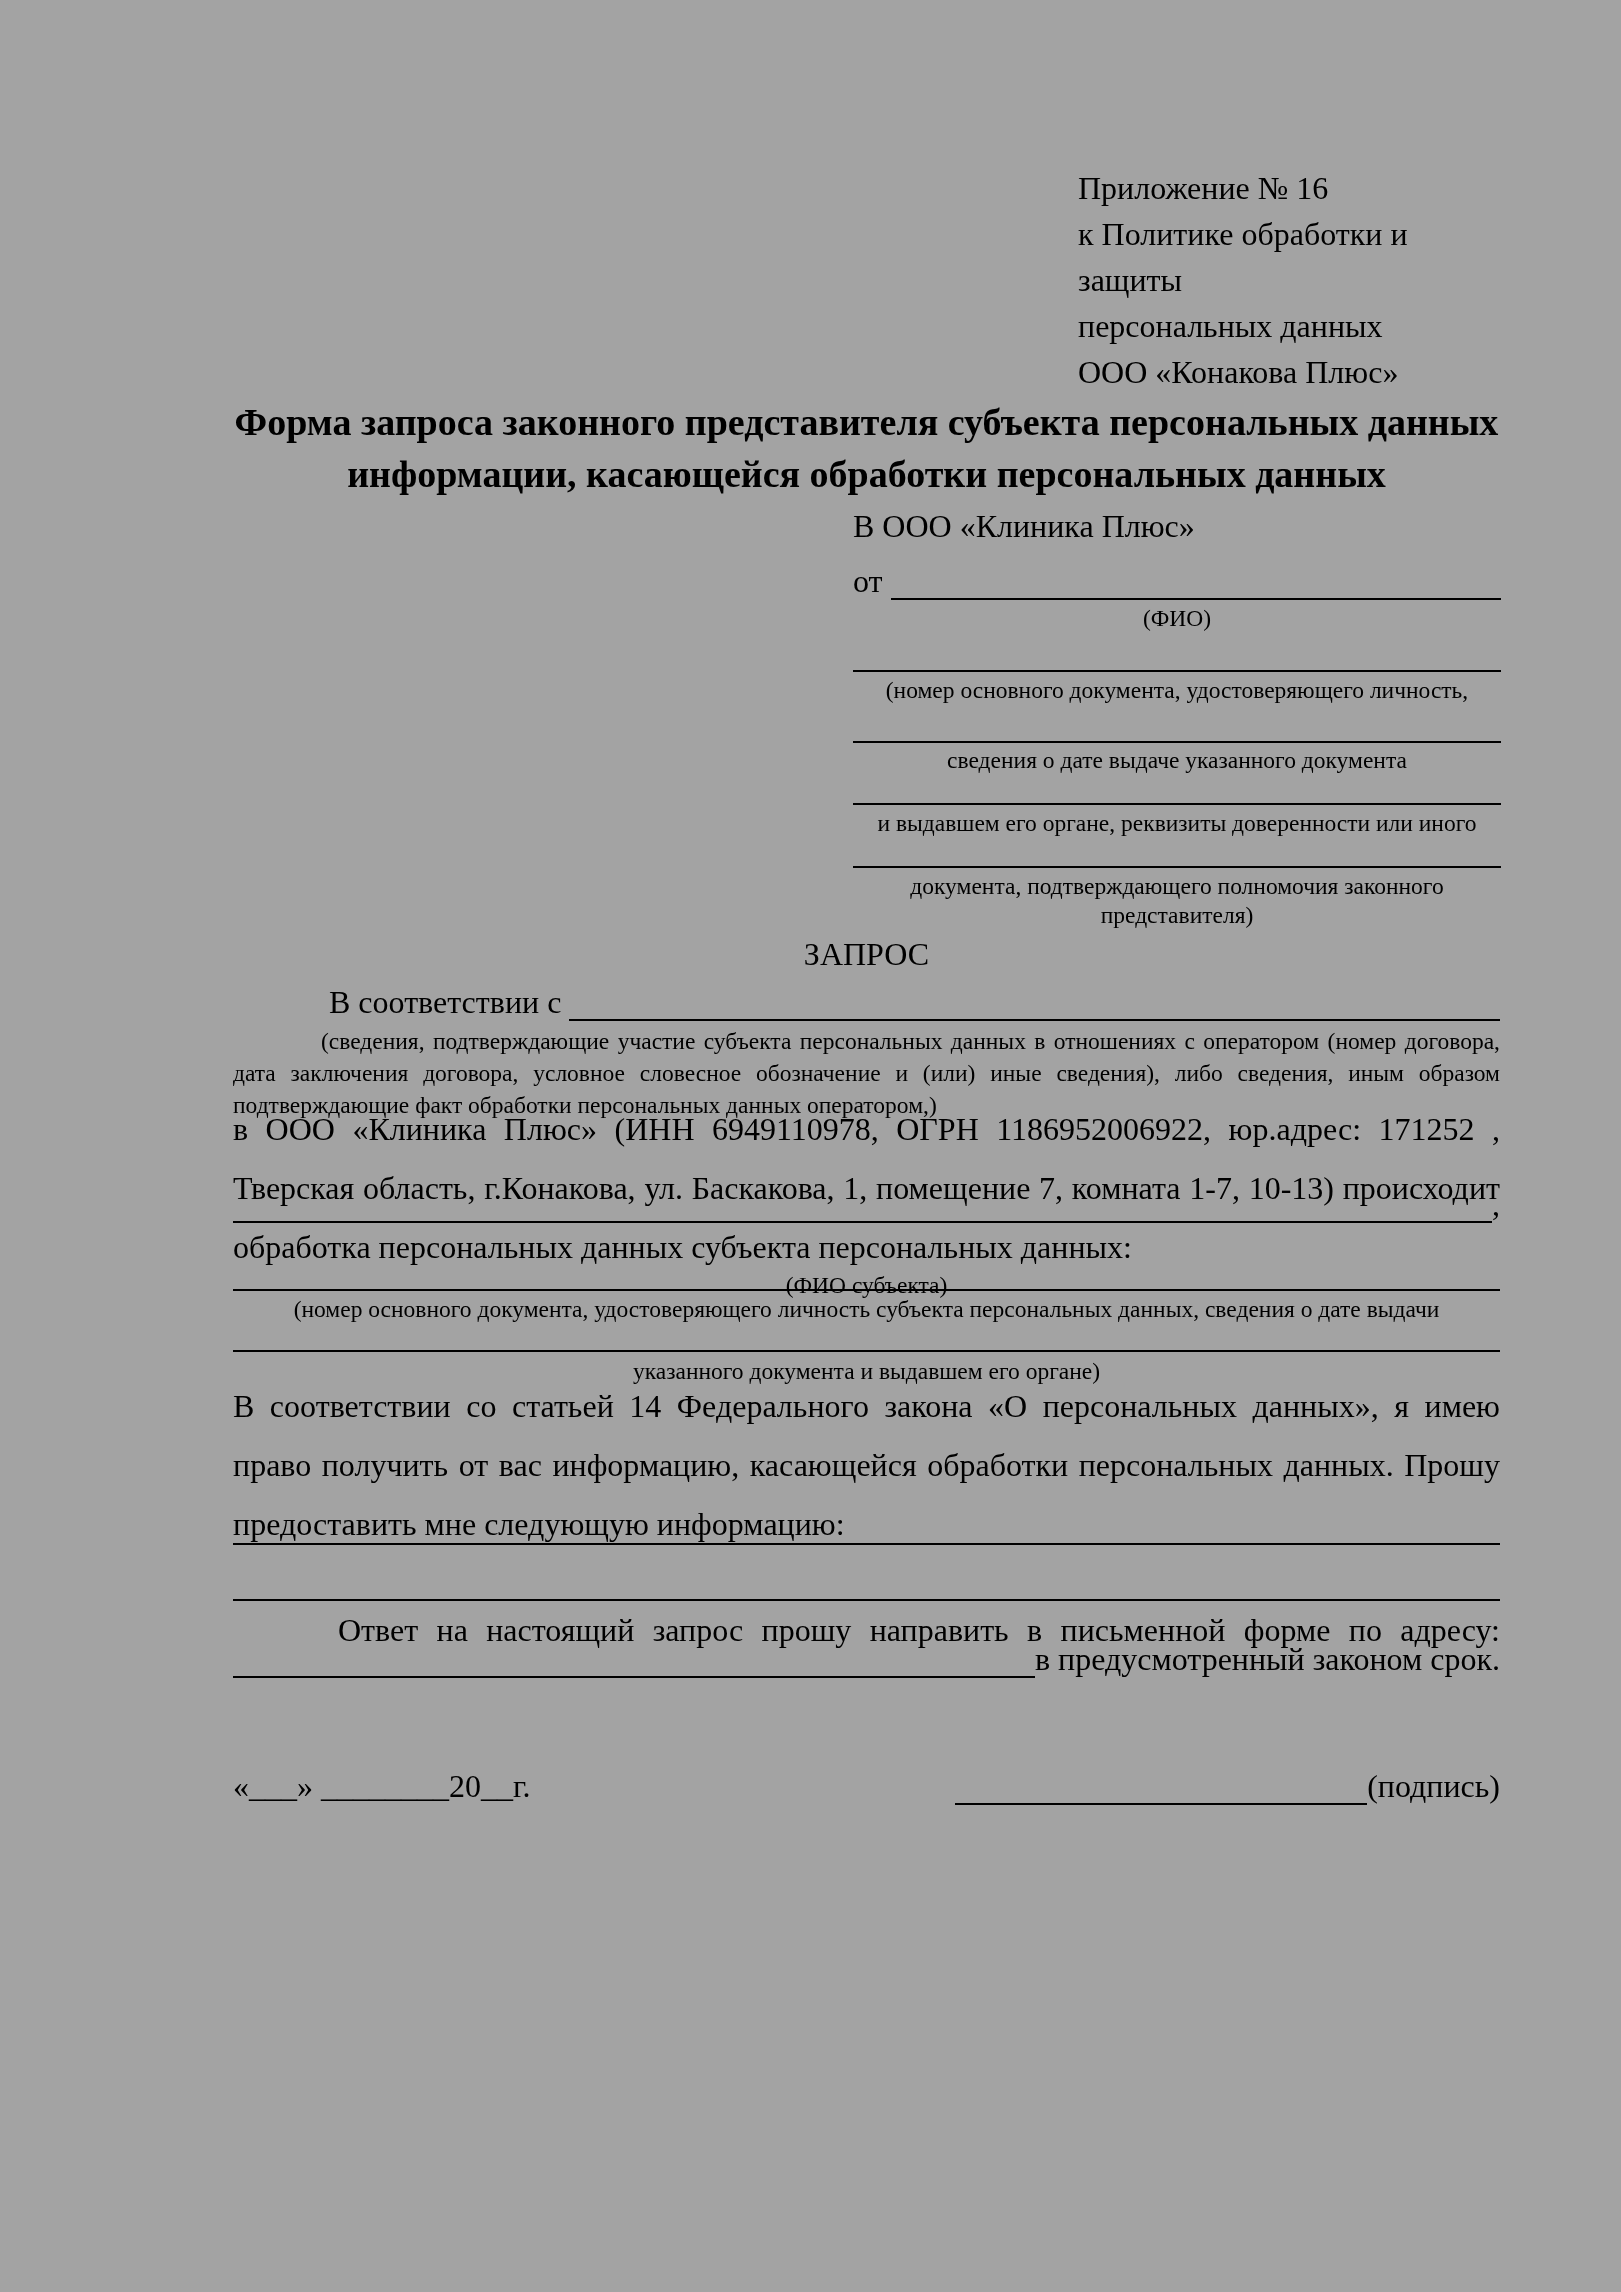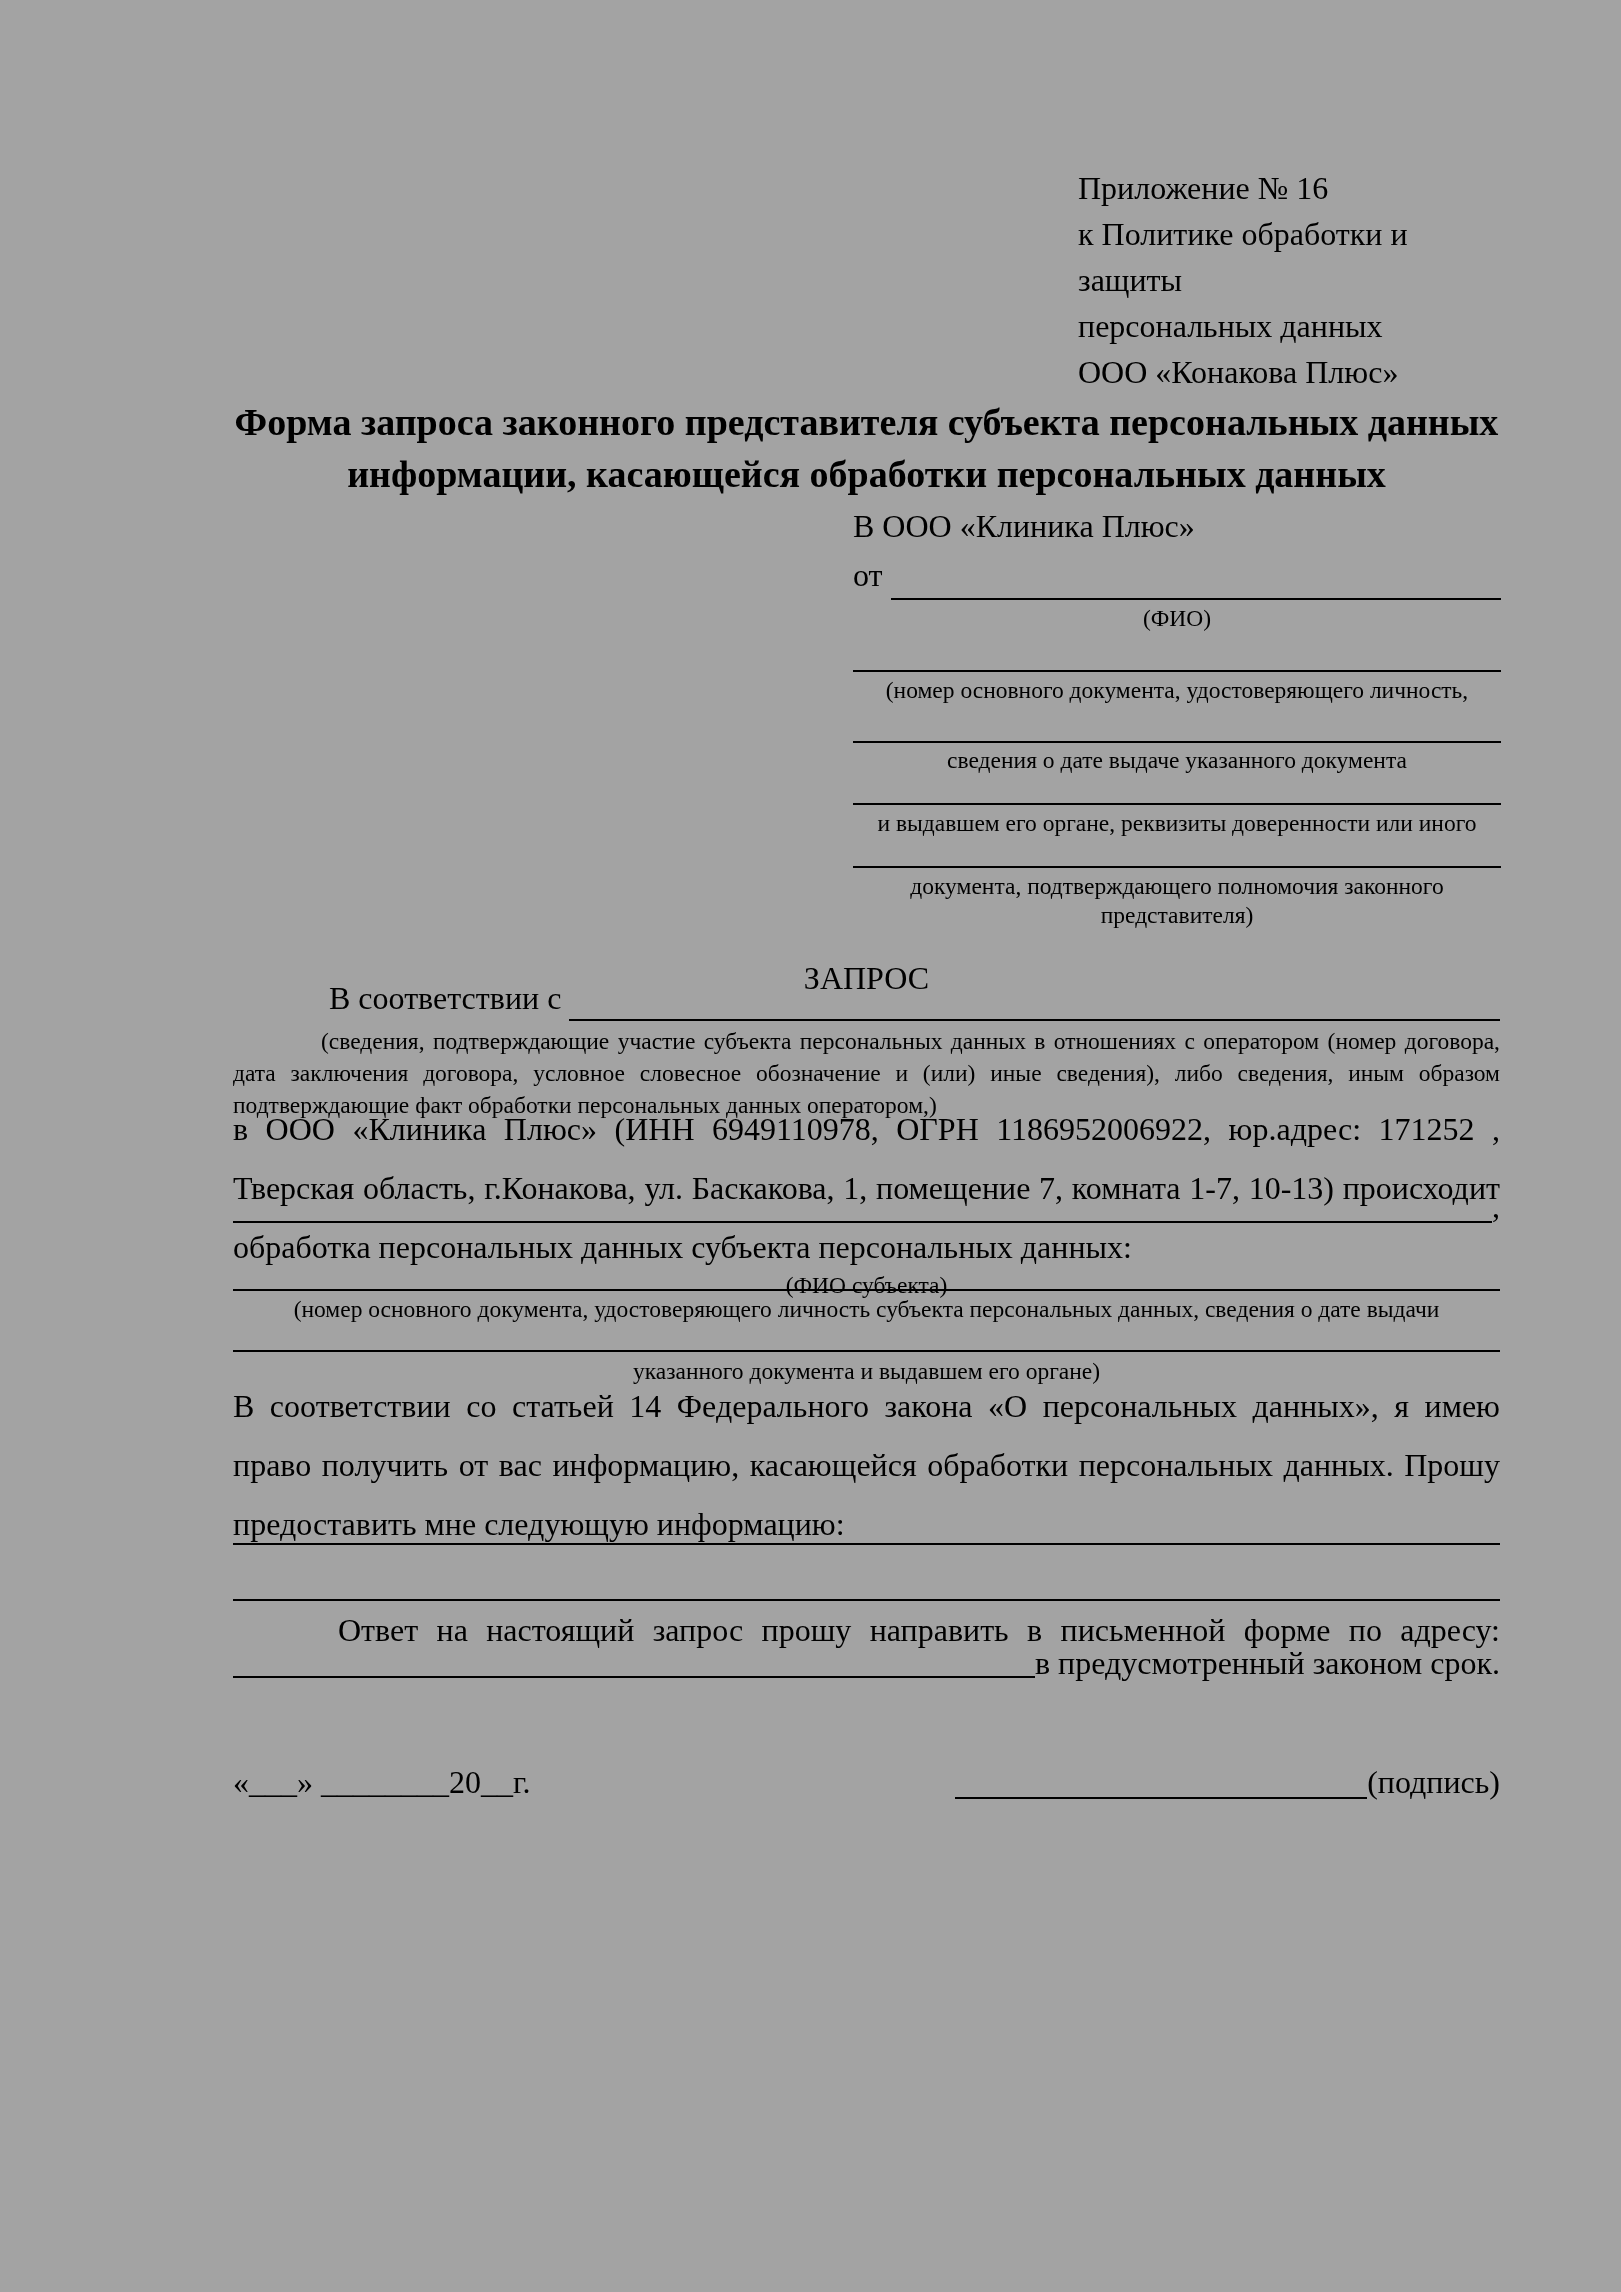--- a/index.html
+++ b/index.html
@@ -26,21 +26,21 @@
   .para { font-size:32px; line-height:59px; text-align:justify; }
 
   
   .cap { font-size:23.5px; line-height:29px; text-align:center; }
   .note {
     font-size:23.5px; line-height:32px; text-align:justify; text-indent:88px;
   }
 
   
   .blank { border-bottom:2.9px solid #000; }
-  .flex-row { display:flex; }
+  .flex-row { display:flex; align-items:flex-end; }
   .fill { flex:1 1 auto; border-bottom:2.9px solid #000; }
   .nowrap { white-space:pre; }
 
   .just-last { text-align:justify; text-align-last:justify; }
 </style>
 </head>
 <body>
 
 <div class="page">
 
@@ -69,21 +69,21 @@
     <div class="blank" style="height:36px;"></div>
     <div class="cap" style="margin-top:3.9px;">сведения о дате выдаче указанного документа</div>
 
     <div class="blank" style="height:28px;"></div>
     <div class="cap" style="margin-top:3.9px;">и выдавшем его органе, реквизиты доверенности или иного</div>
 
     <div class="blank" style="height:27.4px;"></div>
     <div class="cap" style="margin-top:3.9px;">документа, подтверждающего полномочия законного представителя)</div>
   </div>
 
-  <div class="abs body-text" style="left:233px; top:936px; width:1267px; text-align:center;margin-top:24px;">ЗАПРОС</div>
+  <div class="abs body-text" style="left:233px; top:936px; width:1267px; text-align:center;">ЗАПРОС</div>
 
   <div class="abs flex-row body-text" style="left:233px; top:980px; width:1267px; height:41px; padding-left:96px; box-sizing:border-box;">
     <span class="nowrap">В соответствии с</span>
     <span class="nowrap">&nbsp;</span>
     <span class="fill"></span>
   </div>
 
   <div class="abs note" style="left:233px; top:1025px; width:1267px;">(сведения, подтверждающие участие субъекта персональных данных в отношениях с оператором (номер договора, дата заключения договора, условное словесное обозначение и (или) иные сведения), либо сведения, иным образом подтверждающие факт обработки персональных данных оператором,)</div>
 
   <div class="abs para" style="left:233px; top:1100px; width:1267px;">в ООО «Клиника Плюс» (ИНН 6949110978, ОГРН 1186952006922, юр.адрес: 171252 , Тверская область, г.Конакова, ул. Баскакова, 1, помещение 7, комната 1-7, 10-13) происходит обработка персональных данных субъекта персональных данных:</div>

